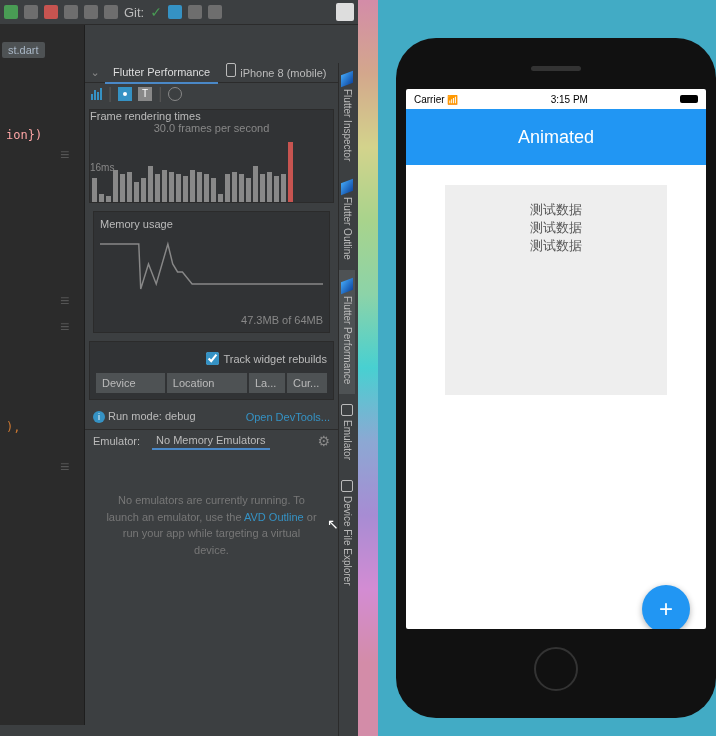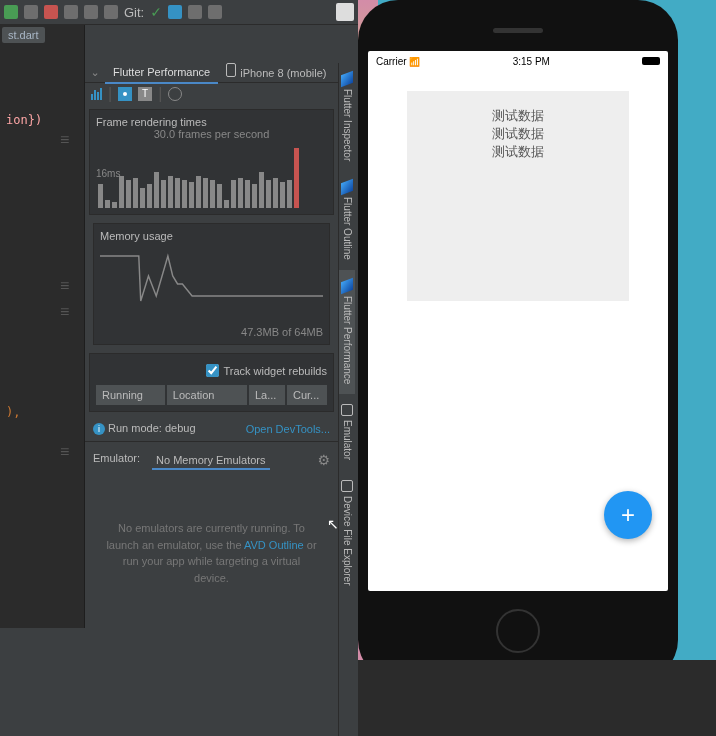--- a/index.html
+++ b/index.html
@@ -7,71 +7,71 @@
 .ide-panel { width: 358px; height: 736px; background: #3c3f41; position: relative; }
 .toolbar { height: 25px; background: #3c3f41; display: flex; align-items: center; gap: 6px; padding: 0 4px; border-bottom: 1px solid #2b2b2b; }
 .tb-ico { width: 14px; height: 14px; display: inline-block; }
 .tb-green { background: #499c54; border-radius: 2px; }
 .tb-red { background: #c75450; border-radius: 2px; }
 .tb-gray { background: #6e6e6e; border-radius: 2px; }
 .tb-blue { background: #3592c4; border-radius: 2px; }
 .tb-git { color: #bbb; font-size: 13px; }
 .tb-checkmark { color: #499c54; font-size: 14px; }
 .tb-avatar { width: 18px; height: 18px; background: #ddd; margin-left: auto; border-radius: 2px; }
-.gutter-left { position: absolute; left: 0; top: 25px; width: 85px; height: 603px; background: #2b2b2b; border-right: 1px solid #1e1e1e; padding: 0 2px; }
+.gutter-left { position: absolute; left: 0; top: 25px; width: 85px; height: 700px; background: #2b2b2b; border-right: 1px solid #1e1e1e; padding: 15px 2px; }
 .file-tab { background: #4e5254; color: #a9b7c6; font-size: 11px; padding: 2px 6px; border-radius: 2px; display: inline-block; margin-bottom: 10px; }
 .code-text { color: #fca5a5; font-size: 12px; font-family: Consolas, monospace; padding: 60px 4px 0 4px; }
 .code-brace { color: #cc7832; }
 .gutter-ico { color: #555; font-size: 16px; padding: 4px 0 4px 58px; }
 .flutter-panel { position: absolute; left: 85px; top: 63px; width: 253px; height: 673px; background: #3c3f41; }
 .panel-header { height: 20px; display: flex; align-items: center; border-bottom: 1px solid #2b2b2b; font-size: 11px; color: #bbb; }
 .panel-header .arrow { width: 20px; text-align: center; color: #888; }
 .panel-header .tab { padding: 0 8px; line-height: 20px; }
 .panel-header .tab.active { border-bottom: 2px solid #4a88c7; color: #ddd; }
 .panel-header .device-ico { width: 10px; height: 14px; border: 1px solid #bbb; border-radius: 2px; display: inline-block; margin-right: 4px; }
 .icon-row { height: 22px; display: flex; align-items: center; gap: 6px; padding: 0 6px; }
 .ir-bars { display: flex; gap: 1px; align-items: flex-end; height: 12px; }
 .ir-bars span { width: 2px; background: #3592c4; }
 .ir-sq { width: 14px; height: 14px; background: #3592c4; position: relative; }
 .ir-sq::after { content: ""; position: absolute; width: 4px; height: 4px; background: #fff; top: 5px; left: 5px; border-radius: 50%; }
 .ir-T { width: 14px; height: 14px; background: #888; color: #fff; font-size: 10px; text-align: center; line-height: 14px; }
 .ir-clock { width: 14px; height: 14px; border: 1px solid #888; border-radius: 50%; }
-.frame-box { margin: 4px; background: #313335; border: 1px solid #2b2b2b; padding: 6px; }
+.frame-box { margin: 4px; background: #313335; border: 1px solid #2b2b2b; }
 .frame-title { color: #bbb; font-size: 11px; }
 .frame-sub { color: #888; font-size: 11px; text-align: center; }
 .bar-chart { height: 60px; display: flex; align-items: flex-end; gap: 2px; padding: 0 2px; margin-top: 8px; position: relative; }
 .bar-chart .bar { width: 5px; background: #888; flex-shrink: 0; }
 .bar-chart .bar.red { background: #c75450; }
 .bar-chart .label16 { position: absolute; left: 0; top: 20px; color: #888; font-size: 10px; }
 .mem-box { margin: 8px; background: #313335; border: 1px solid #2b2b2b; padding: 6px; }
 .mem-chart { height: 80px; position: relative; margin-top: 4px; }
 .mem-chart svg { width: 100%; height: 100%; }
 .mem-usage { text-align: right; color: #888; font-size: 11px; }
 .widget-box { margin: 4px; background: #313335; border: 1px solid #2b2b2b; padding: 6px; }
 .track-row { display: flex; align-items: center; justify-content: flex-end; gap: 4px; color: #bbb; font-size: 11px; padding: 4px 0; }
 .track-row input { accent-color: #3592c4; }
 .th-row { display: flex; gap: 2px; margin-top: 4px; }
 .th-cell { background: #4e5254; color: #bbb; font-size: 11px; padding: 4px 6px; }
 .run-mode { display: flex; align-items: center; justify-content: space-between; padding: 6px 8px; font-size: 11px; }
 .run-mode .info-ico { width: 12px; height: 12px; background: #3592c4; border-radius: 50%; color: #fff; font-size: 9px; text-align: center; line-height: 12px; display: inline-block; }
 .run-mode .mode-text { color: #bbb; }
 .run-mode .devtools { color: #3592c4; }
-.emulator-header { display: flex; padding: 10px 8px; font-size: 11px; border-top: 1px solid #2b2b2b; }
+.emulator-header { display: flex; align-items: center; padding: 2px 8px; font-size: 11px; border-top: 1px solid #2b2b2b; }
 .emulator-header .label { color: #bbb; }
 .emulator-header .tab-em { color: #bbb; margin-left: 12px; border-bottom: 2px solid #4a88c7; padding: 2px 4px; }
 .emulator-header .gear { margin-left: auto; color: #888; font-size: 14px; }
 .emulator-empty { padding: 40px 20px; text-align: center; color: #777; font-size: 11px; line-height: 1.5; }
 .emulator-empty a { color: #3592c4; }
 .right-rail { position: absolute; right: 0; top: 63px; width: 20px; height: 673px; background: #3c3f41; border-left: 1px solid #2b2b2b; }
 .rail-item { writing-mode: vertical-rl; color: #bbb; font-size: 10px; padding: 10px 2px; display: flex; align-items: center; gap: 4px; }
 .rail-item.active { background: #4e5254; }
 .rail-ico { width: 12px; height: 12px; display: inline-block; }
 .rail-flutter { background: linear-gradient(135deg, #42a5f5, #0d47a1); transform: skewY(-20deg); }
 .rail-phone { border: 1px solid #bbb; border-radius: 2px; }
-.simulator { flex: 1; height: 660px; background: #42abc5; position: relative; overflow: hidden; display: flex; align-items: center; justify-content: flex-start; }
+.simulator { flex: 1; height: 736px; background: #42abc5; position: relative; overflow: hidden; display: flex; align-items: center; justify-content: flex-end; }
 .sim-stripe { position: absolute; left: 0; top: 0; width: 20px; height: 100%; background: linear-gradient(#d38ca8 0%, #d3a78c 10%, #d3d38c 20%, #a8d38c 30%, #8cd3a8 40%, #48d0d1 50%, #8ca8d3 60%, #a78cd3 70%, #d38cd3 80%, #d38ca8 90%); }
 .phone-frame { width: 320px; height: 680px; background: #111; border-radius: 40px; padding: 10px; margin-top: 20px; position: relative; }
 .phone-speaker { width: 50px; height: 5px; background: #333; border-radius: 3px; margin: 18px auto; }
 .phone-screen { width: 300px; height: 540px; background: #fff; border-radius: 2px; margin: 0 auto; position: relative; overflow: hidden; }
 .status-bar { height: 20px; display: flex; align-items: center; justify-content: space-between; padding: 0 8px; font-size: 10px; color: #000; }
 .wifi-ico::after { content: "📶"; font-size: 9px; }
 .battery { width: 18px; height: 8px; background: #000; border-radius: 2px; }
 .app-bar { height: 56px; background: #2196f3; color: #fff; display: flex; align-items: center; justify-content: center; font-size: 18px; }
 .app-body { position: relative; height: 464px; }
 .gray-card { width: 222px; height: 210px; background: #eee; margin: 20px auto 0; padding: 16px 0; text-align: center; }
@@ -178,21 +178,21 @@
       </div>
       <div class="mem-usage">47.3MB of 64MB</div>
     </div>
 
     <div class="widget-box">
       <div class="track-row">
         <input type="checkbox" checked="" style="">
         <span>Track widget rebuilds</span>
       </div>
       <div class="th-row">
-        <div class="th-cell" style="flex:1">Running</div>
+        <div class="th-cell" style="flex:1">Device</div>
         <div class="th-cell" style="flex:1.2">Location</div>
         <div class="th-cell" style="width:36px">La...</div>
         <div class="th-cell" style="width:40px">Cur...</div>
       </div>
     </div>
 
     <div class="run-mode">
       <span><span class="info-ico">i</span> <span class="mode-text">Run mode: debug</span></span>
       <span class="devtools">Open DevTools...</span>
     </div>
@@ -238,20 +238,23 @@
 <div class="simulator">
   <div class="sim-stripe"></div>
   <div class="phone-frame">
     <div class="phone-speaker"></div>
     <div class="phone-screen">
       <div class="status-bar">
         <span><span>Carrier</span> <span class="wifi-ico"></span></span>
         <span>3:15 PM</span>
         <span class="battery"></span>
       </div>
+      <div class="app-bar">
+        <span>Animated</span>
+      </div>
       <div class="app-body">
         <div class="gray-card">
           <div>测试数据</div>
           <div>测试数据</div>
           <div>测试数据</div>
         </div>
         <div class="fab">+</div>
       </div>
     </div>
     <div class="home-btn"></div>

